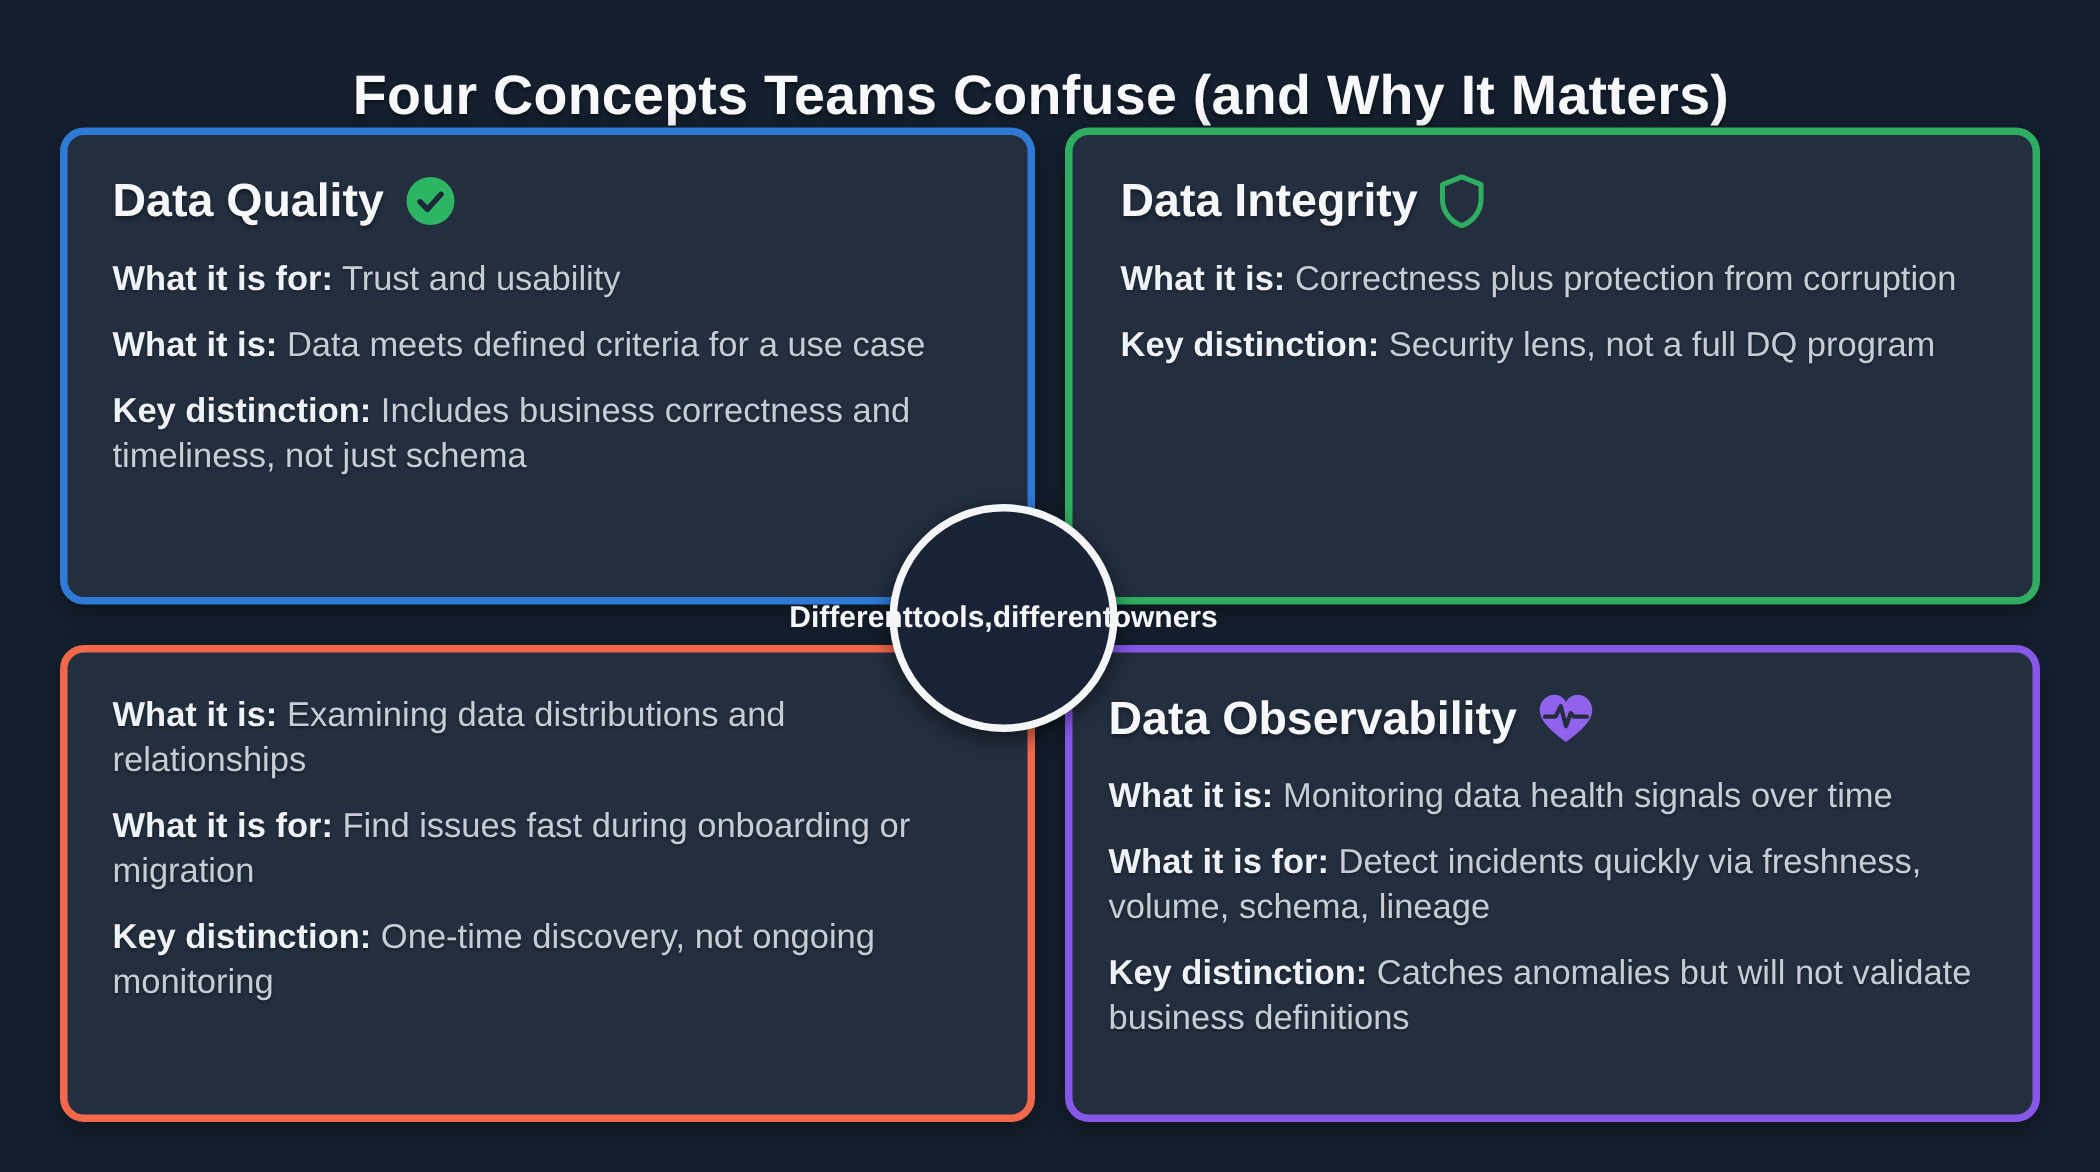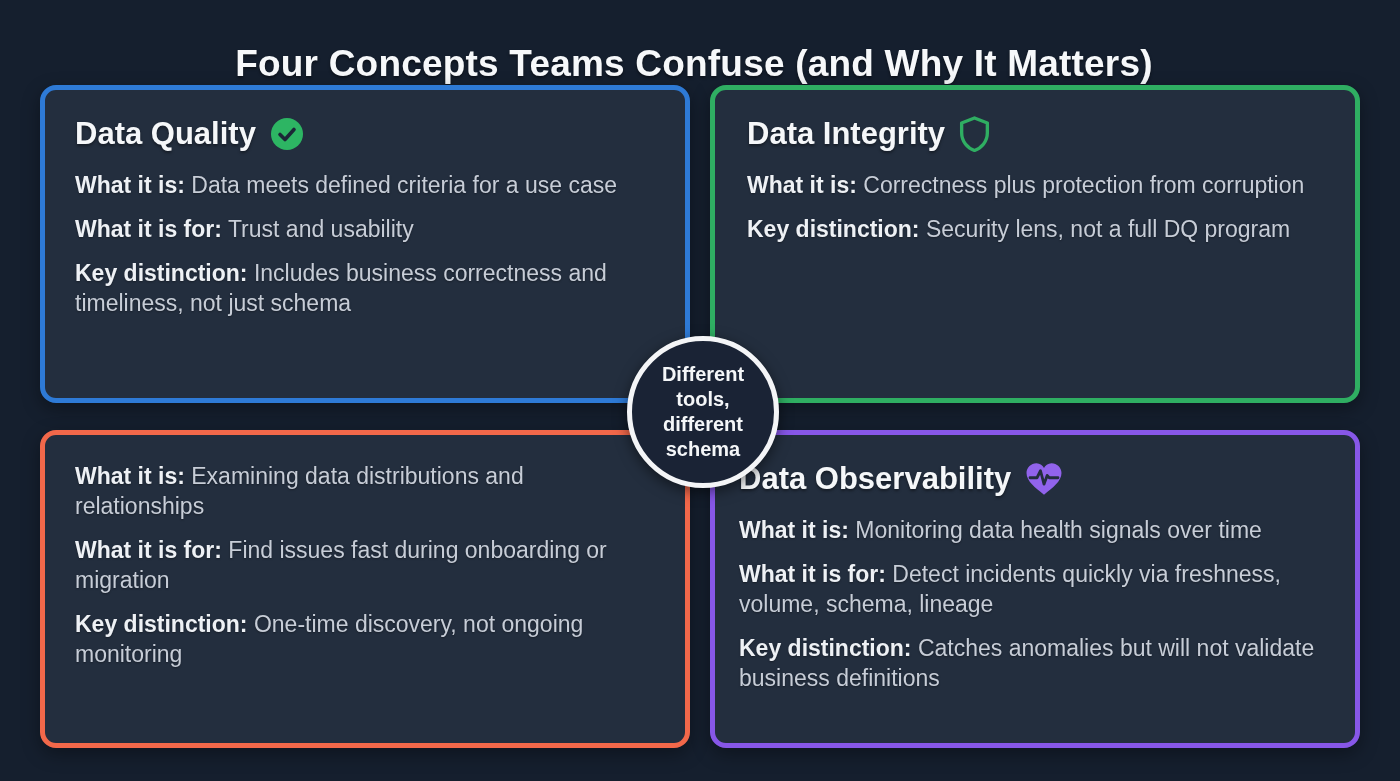--- a/index.html
+++ b/index.html
@@ -38,26 +38,26 @@
   }
   .card-title .icon{display:inline-flex;align-items:center;}
   .row{
     margin:0 0 14px 0;
     font-size:23px;line-height:30px;color:#c7cdd7;
     text-shadow:0 1px 2px rgba(0,0,0,.35);
   }
   .row b{color:#eef1f5;font-weight:bold;}
   .hang{padding-left:56px;text-indent:-56px;}
   .center-badge{
-    position:absolute;left:627px;top:336px;
+    position:absolute;left:593px;top:336px;
     width:152px;height:152px;border-radius:50%;
     box-sizing:border-box;
     background:#1a2335;
     border:5px solid #f4f5f7;
-    display:flex;flex-direction:column;
+    display:flex;flex-direction:row;
     align-items:center;justify-content:center;
     box-shadow:0 4px 14px rgba(0,0,0,.5);
     z-index:5;
   }
   .center-badge .line{
     font-size:20px;font-weight:bold;color:#f4f6f8;
     line-height:25px;text-align:center;
   }
 </style>
 </head>
@@ -71,26 +71,26 @@
     <h2 class="card-title">
       <span>Data Quality</span>
       <span class="icon">
         <svg width="34" height="34" viewBox="0 0 34 34">
           <circle cx="17" cy="17" r="16" fill="#2db563"></circle>
           <path d="M10 17.5 L15 22.5 L24 12.5" fill="none" stroke="#1c2737" stroke-width="3.6" stroke-linecap="round" stroke-linejoin="round"></path>
         </svg>
       </span>
     </h2>
     <p class="row">
+      <b>What it is for:</b>
+      <span>Trust and usability</span>
+    </p>
+    <p class="row">
       <b>What it is:</b>
       <span>Data meets defined criteria for a use case</span>
-    </p>
-    <p class="row">
-      <b>What it is for:</b>
-      <span>Trust and usability</span>
     </p>
     <p class="row">
       <b>Key distinction:</b>
       <span>Includes business correctness and timeliness, not just schema</span>
     </p>
   </section>
 
   <section class="card card-tr" style="--accent: #2fae62;">
     <h2 class="card-title">
       <span>Data Integrity</span>
@@ -146,16 +146,16 @@
     <p class="row">
       <b>Key distinction:</b>
       <span>Catches anomalies but will not validate business definitions</span>
     </p>
   </section>
 
   <div class="center-badge">
     <div class="line">Different</div>
     <div class="line">tools,</div>
     <div class="line">different</div>
-    <div class="line">schema</div>
+    <div class="line">owners</div>
   </div>
 
 </div>
 
 </body></html>

